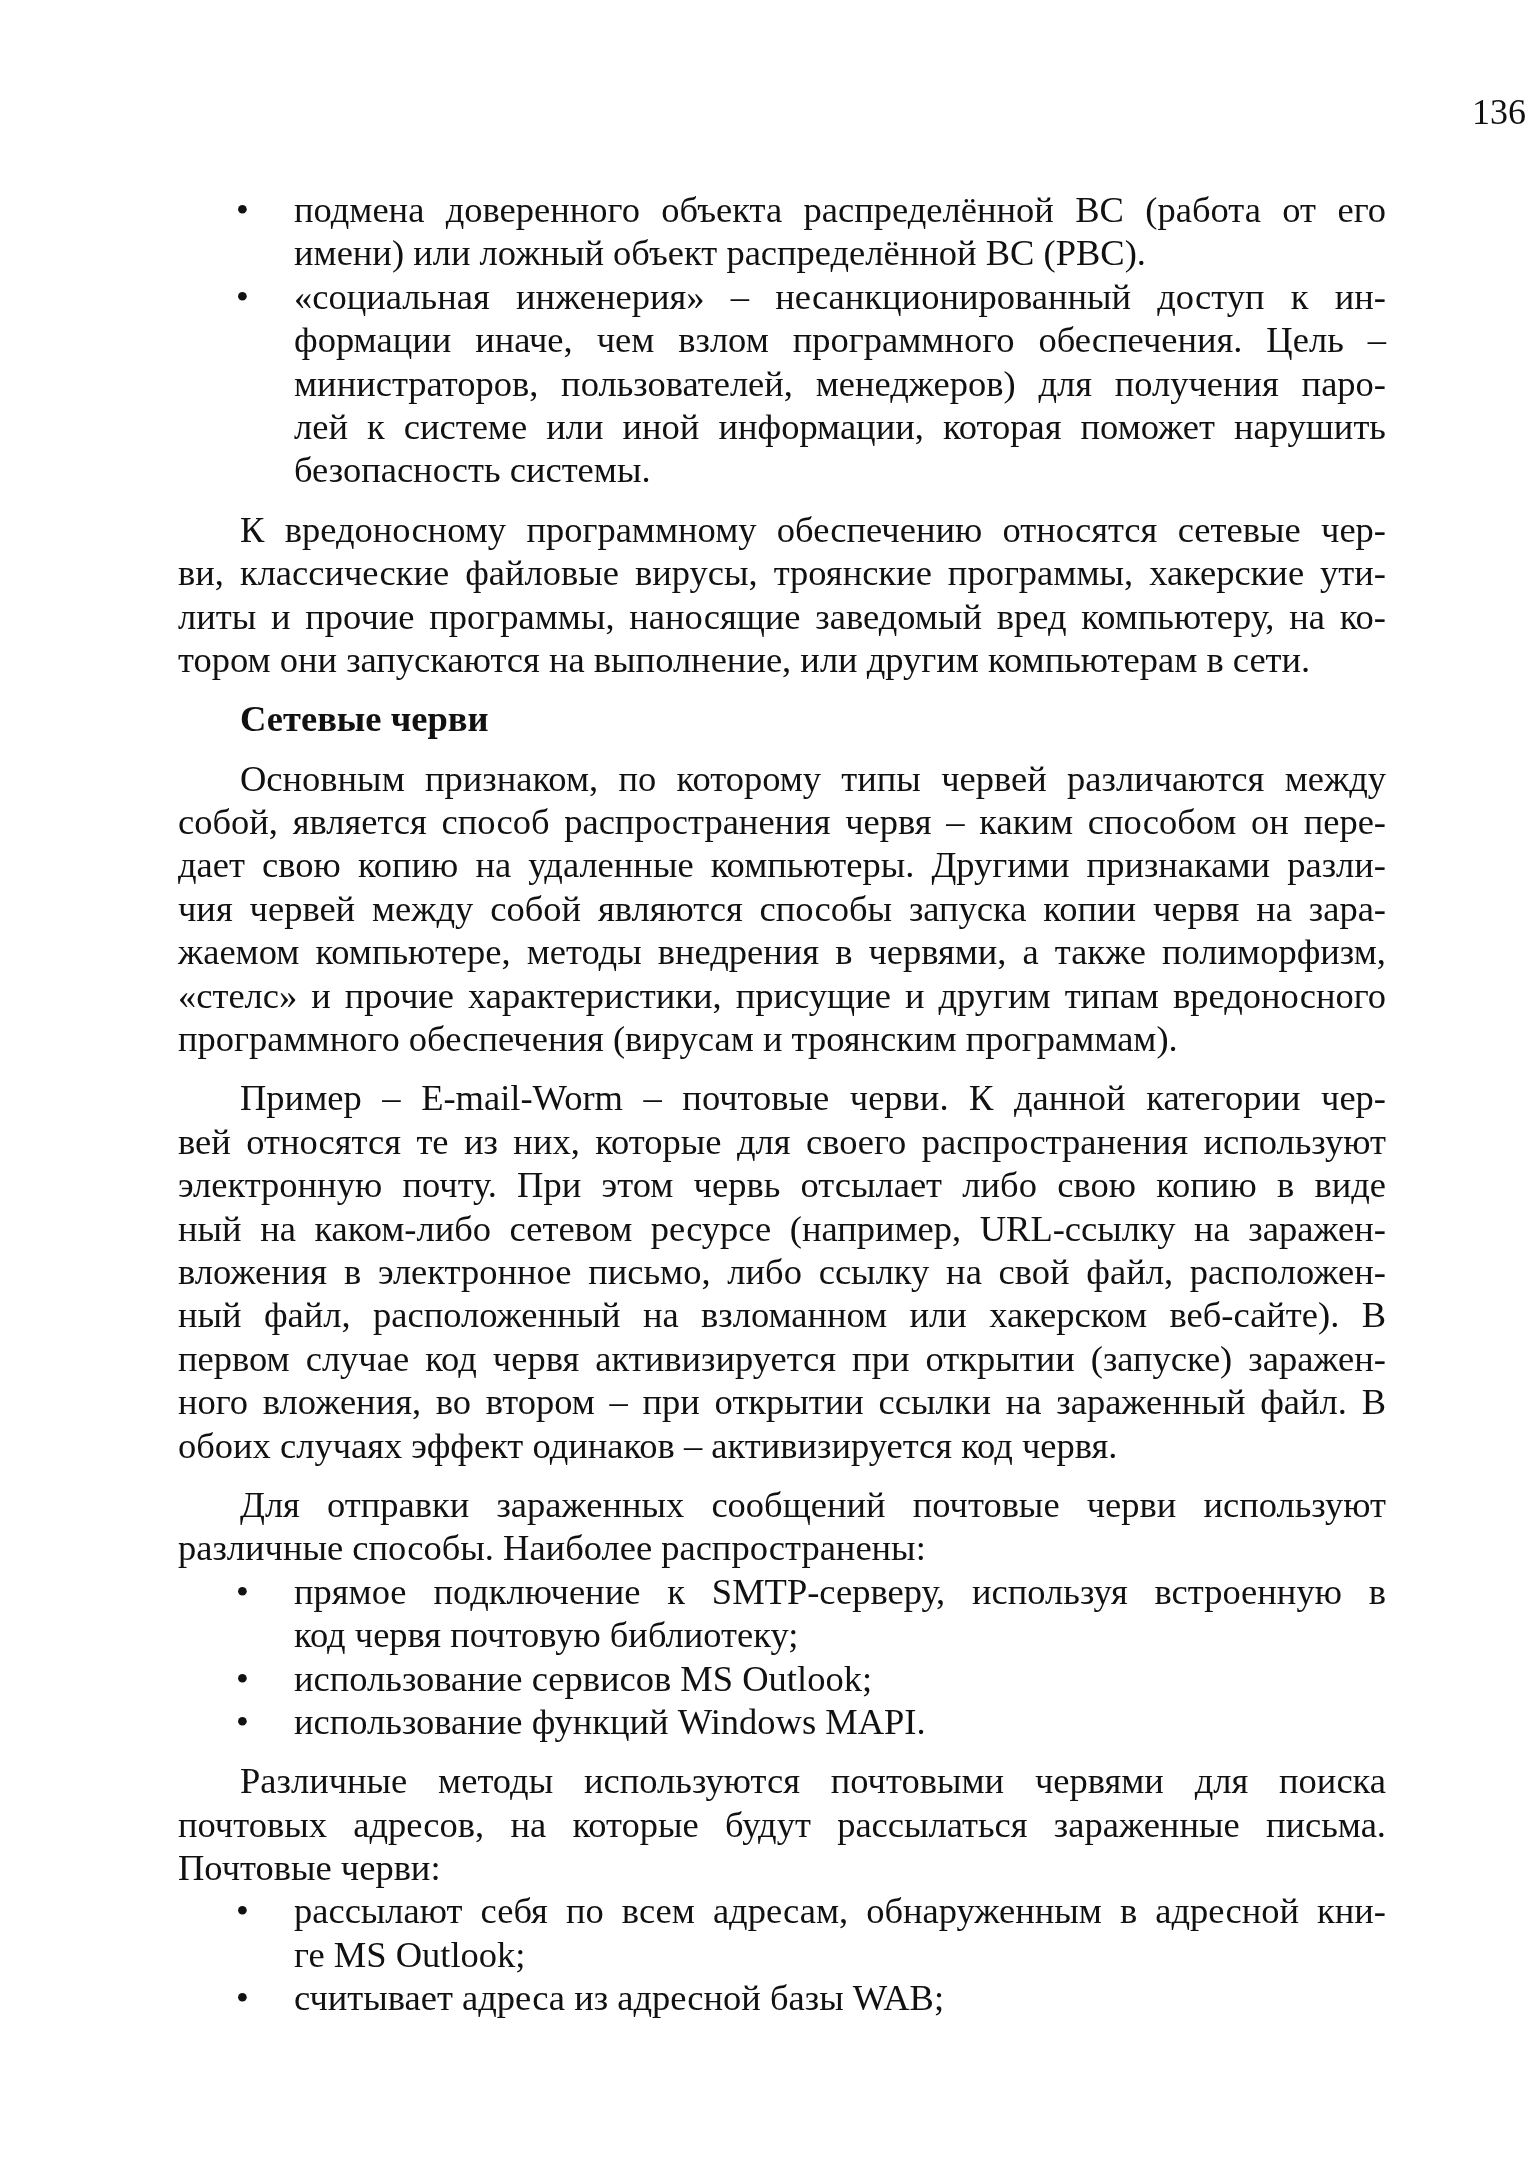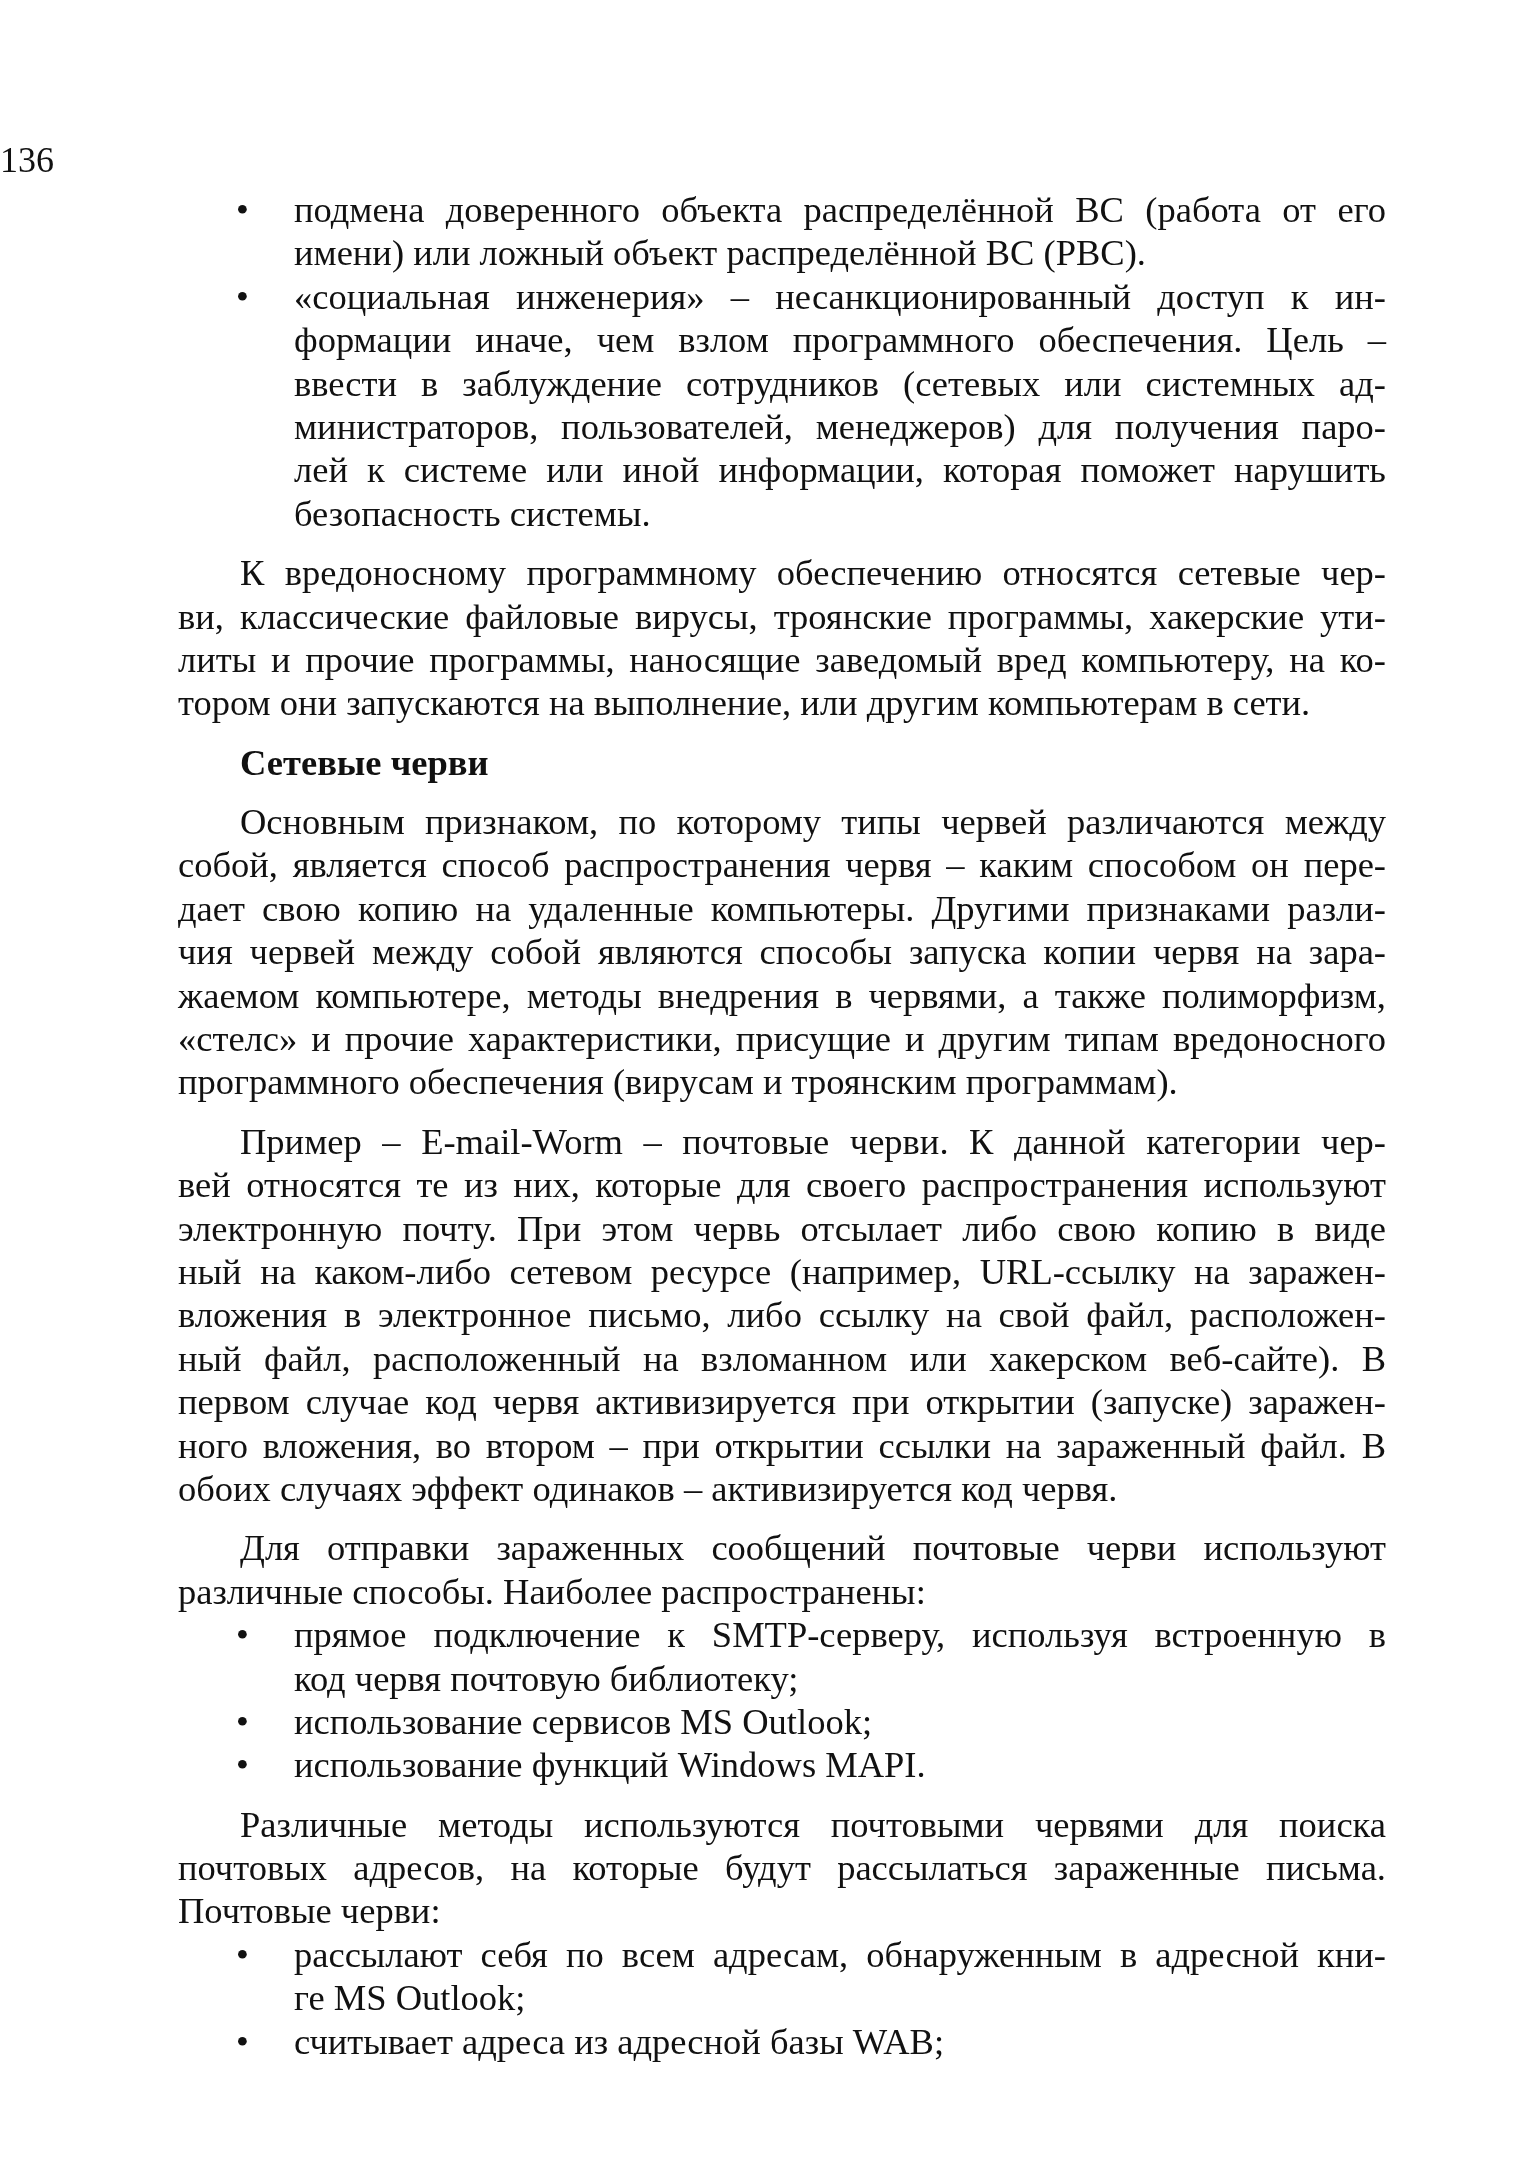--- a/index.html
+++ b/index.html
@@ -3,21 +3,21 @@
 <meta charset="utf-8">
 <style>
   html, body { margin: 0; padding: 0; background: #ffffff; }
   body {
     width: 1526px; height: 2160px; position: relative; overflow: hidden;
     font-family: "Liberation Serif", "DejaVu Serif", serif;
     color: #111111;
   }
   .page-number {
     position: absolute; top: 92px; left: 0; width: 1526px;
-    text-align: left; font-size: 36px; line-height: 40px; margin-top: 48px;
+    text-align: right; font-size: 36px; line-height: 40px;
   }
   .content {
     position: absolute; top: 188px; left: 178px; width: 1208px;
     font-size: 36.5px; line-height: 43.4px;
   }
   .line {
     display: block; height: 43.4px; white-space: nowrap;
     text-align: justify; text-align-last: justify; overflow: visible;
   }
   .line.last { text-align-last: left; }
@@ -45,21 +45,20 @@
       <span>имени) или ложный объект распределённой ВС (РВС).</span>
     </span>
   </div>
 
   <div>
     <span class="line bullet-line">
       <span class="bullet-glyph">•</span>
       <span>«социальная инженерия» – несанкционированный доступ к ин-</span>
     </span>
     <span class="line bullet-line"><span>формации иначе, чем взлом программного обеспечения. Цель –</span></span>
-    <span class="line bullet-line"><span>ввести в заблуждение сотрудников (сетевых или системных ад-</span></span>
     <span class="line bullet-line"><span>министраторов, пользователей, менеджеров) для получения паро-</span></span>
     <span class="line bullet-line"><span>лей к системе или иной информации, которая поможет нарушить</span></span>
     <span class="line bullet-line last"><span>безопасность системы.</span></span>
   </div>
 
   <div>
     <span class="line indent-first">К вредоносному программному обеспечению относятся сетевые чер-</span>
     <span class="line">ви, классические файловые вирусы, троянские программы, хакерские ути-</span>
     <span class="line">литы и прочие программы, наносящие заведомый вред компьютеру, на ко-</span>
     <span class="line last">тором они запускаются на выполнение, или другим компьютерам в сети.</span>

